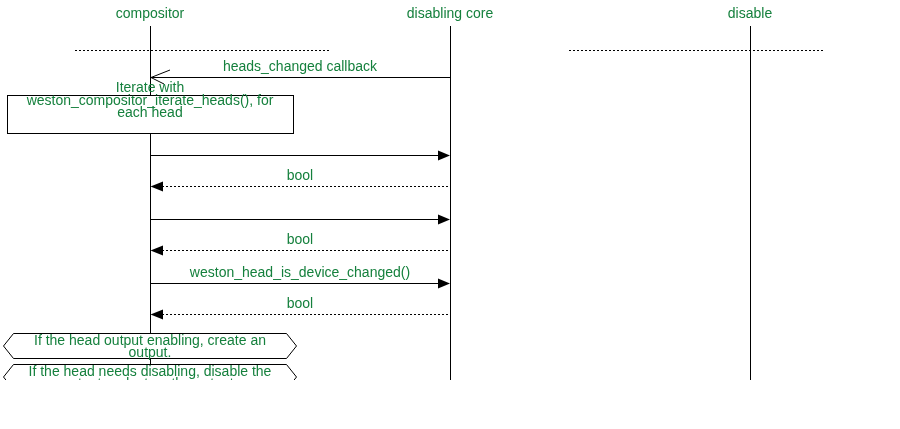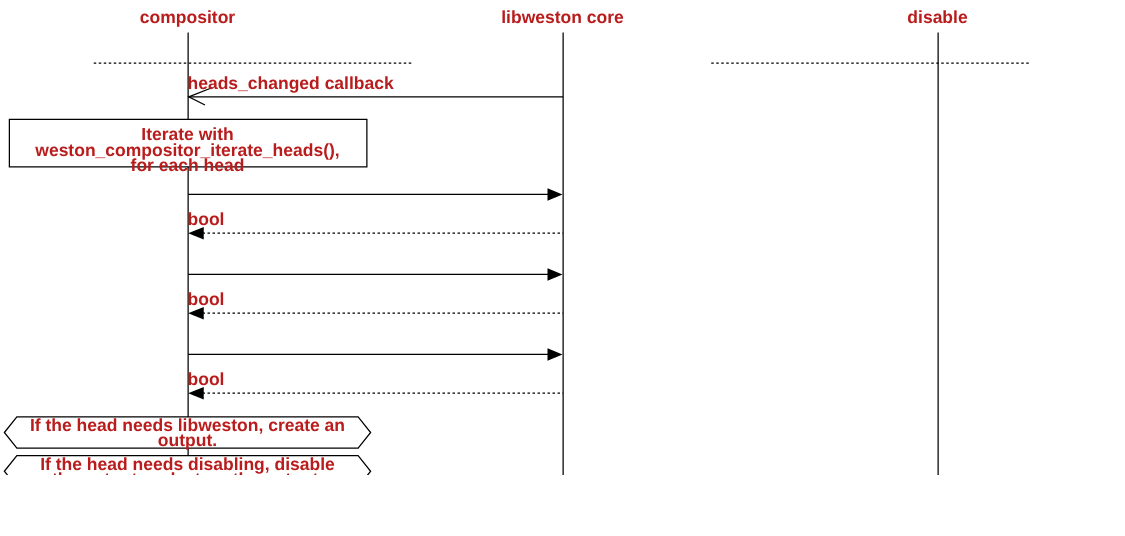--- a/index.html
+++ b/index.html
@@ -3,23 +3,22 @@
 <meta charset="utf-8">
 <style>
   html, body { margin: 0; padding: 0; background: #ffffff; }
   .canvas {
     position: relative;
     width: 900px;
     height: 380px;
     background: #ffffff;
     font-family: "Liberation Sans", sans-serif;
     font-size: 14px;
-    color: #b91c1c;
+    color: #15803d;
     overflow: hidden;
-    font-weight: bold;
   }
   .layer-svg { position: absolute; left: 0; top: 0; }
   .plabel {
     position: absolute;
     top: 4px;
     height: 18px;
     line-height: 18px;
     transform: translateX(-50%);
     white-space: nowrap;
   }
@@ -29,34 +28,35 @@
     top: 50px;
     transform: translate(-50%, -50%);
     white-space: nowrap;
     height: 17px;
     line-height: 17px;
   }
   .mlabel {
     position: absolute;
     left: 150px;
     width: 300px;
+    text-align: center;
     height: 17px;
     line-height: 17px;
     white-space: nowrap;
   }
   .note {
     position: absolute;
     display: flex;
     align-items: center;
     justify-content: center;
     text-align: center;
     line-height: 12.5px;
     box-sizing: border-box;
   }
-  .note-box   { left: 7px;  top: 101px;  width: 286px; height: 38px; padding: 0 10px; }
+  .note-box   { left: 7px;  top: 81px;  width: 286px; height: 38px; padding: 0 10px; }
   .note-hex-1 { left: 3px;  top: 333px; width: 294px; height: 26px; padding: 0 18px; }
   .note-hex-2 { left: 3px;  top: 364px; width: 294px; height: 26px; padding: 0 18px; }
 </style>
 </head>
 <body>
 
 <div class="canvas">
 
   <svg class="layer-svg" width="900" height="429" viewBox="0 0 900 429">
 
@@ -91,26 +91,27 @@
     <polygon points="150.5,314.5 163,309.5 163,319.5" fill="#000"></polygon>
 
     <polygon points="3.5,346 13.5,333.5 286.5,333.5 296.5,346 286.5,358.5 13.5,358.5" fill="#ffffff" stroke="#000" stroke-width="1"></polygon>
     <polygon points="3.5,377 13.5,364.5 286.5,364.5 296.5,377 286.5,389.5 13.5,389.5" fill="#ffffff" stroke="#000" stroke-width="1"></polygon>
 
     <line x1="150.5" y1="410.5" x2="439" y2="410.5" stroke="#000" stroke-width="1" stroke-dasharray="2 2"></line>
     <polygon points="450,410.5 438,405.5 438,415.5" fill="#000"></polygon>
   </svg>
 
   <div class="plabel" style="left:150px">compositor</div>
-  <div class="plabel" style="left:450px">libweston core</div>
+  <div class="plabel" style="left:450px">disabling core</div>
   <div class="plabel" style="left:750px">disable</div>
 
 
   <div class="mlabel" style="top:58px">heads_changed callback</div>
   <div class="mlabel" style="top:167px">bool</div>
   <div class="mlabel" style="top:231px">bool</div>
+  <div class="mlabel" style="top:264px">weston_head_is_device_changed()</div>
   <div class="mlabel" style="top:295px">bool</div>
 
   <div class="note note-box">Iterate with weston_compositor_iterate_heads(), for each head</div>
-  <div class="note note-hex-1">If the head needs libweston, create an output.</div>
+  <div class="note note-hex-1">If the head output enabling, create an output.</div>
   <div class="note note-hex-2">If the head needs disabling, disable the output or destroy the output.</div>
 
 </div>
 
 </body></html>

